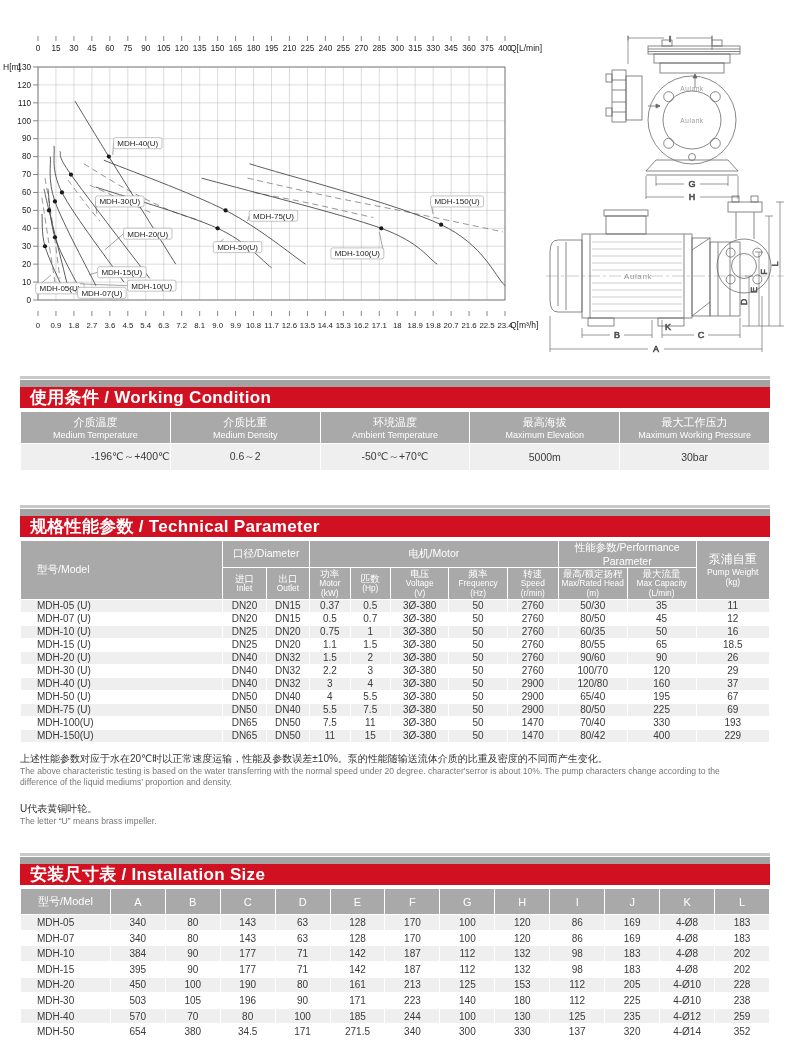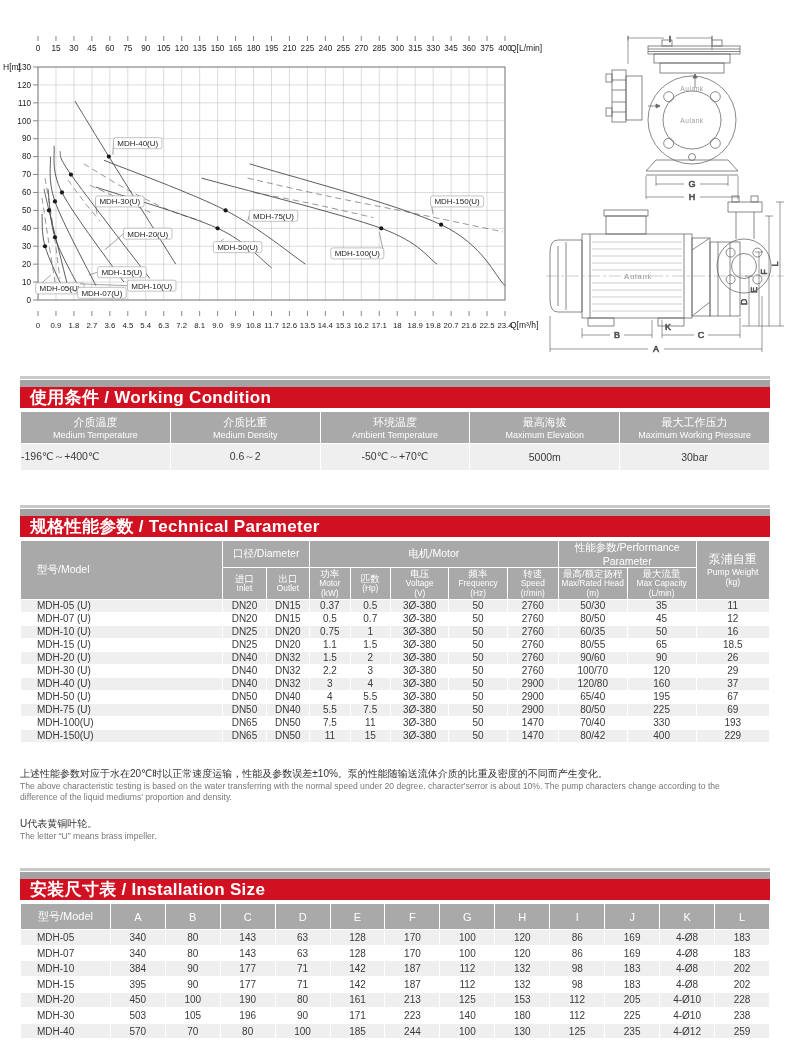--- a/index.html
+++ b/index.html
@@ -25,37 +25,37 @@
   th { background:#a9a9a9; color:#fff; font-weight:normal; border:1px solid #fff; text-align:center; vertical-align:middle; }
   td { text-align:center; border:1px solid #fff; color:#3a3a3a; }
   tr.odd td { background:#efefef; }
   tbody td:first-child, .left-h { text-align:left; padding-left:16px; }
 
   
   .wc-table th { height:32px; }
   .wc-table th div:first-child { font-size:11px; }
   .wc-table th div:last-child { font-size:9px; }
   .wc-table td { font-size:10.5px; padding:6px 0; }
-  .wc-table tbody td:first-child { text-align:left; padding-left:0; }
+  .wc-table tbody td:first-child { text-align:right; padding-left:0; }
 
   
   .tp-table th { font-size:10px; }
   .tp-table .group-row th { height:20px; font-size:10.5px; }
   .tp-table .sub-row th div { font-size:8.3px; line-height:1.18;text-align:center; }
   .tp-table .sub-row th div:first-child { font-size:9.5px; }
   .tp-table .model-h { font-size:11.5px; }
   .tp-table .weight-h div { font-size:8.6px; line-height:1.2; }
   .tp-table .weight-h div:first-child { font-size:12px; }
   .tp-table td { font-size:10px; padding:0.5px 0; }
 
   
   .is-table th { height:26px; font-size:11px; }
   .is-table td { font-size:10px; padding:1.8px 0; }
 
-  .notes { margin-top:24px; }
+  .notes { margin-top:9px; }
   .note-cn { font-size:10px; color:#333; }
   .note-en { font-size:8.6px; color:#777; line-height:1.3; width:700px; }
   .note2 { margin-top:14px; }
 
   svg text { font-family:"Liberation Sans","DejaVu Sans",sans-serif; }
   .draw { stroke:#6a6a6a; fill:none; stroke-width:0.8; }
   .draw-thin { stroke:#8f8f8f; fill:none; stroke-width:0.45; }
   .dim { stroke:#555; fill:none; stroke-width:0.6; }
   .dim-text { fill:#333; font-size:9px; }
   .brand { fill:#9a9a9a; font-size:6.5px; letter-spacing:.6px; text-anchor:middle; }

